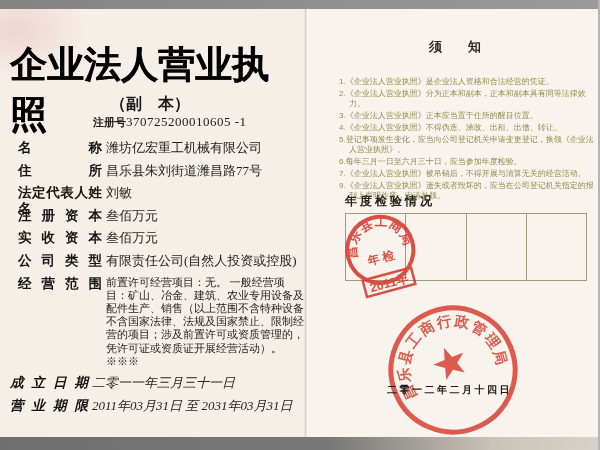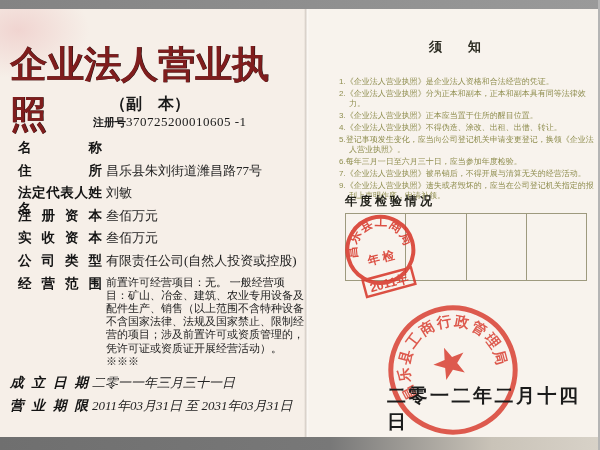--- a/index.html
+++ b/index.html
@@ -12,21 +12,21 @@
   .top-band{position:absolute;left:0;top:0;width:600px;height:9px;
     background:linear-gradient(to right,#838383,#9a9a9a);}
   .bottom-band{position:absolute;left:0;top:437px;width:600px;height:13px;
     background:linear-gradient(to right,#6f6f6f 0%,#787878 55%,#c9c3b8 82%,#d8d2c8 100%);}
   .right-edge{position:absolute;right:0;top:0;width:2px;height:450px;background:#b5b5b5;}
   .fold{position:absolute;left:304px;top:9px;width:5px;height:428px;
     background:linear-gradient(to right,rgba(120,110,100,0),rgba(120,110,100,.25),rgba(255,255,255,.6),rgba(120,110,100,0));}
 
   
   .title{position:absolute;left:10px;top:40px;width:292px;font-size:37px;font-weight:900;
-    color:#7f1d1d;letter-spacing:0px;font-family:"Liberation Sans",sans-serif;text-shadow:.6px 0 0 #111;}
+    color:#000000;letter-spacing:0px;font-family:"Liberation Sans",sans-serif;text-shadow:.6px 0 0 #111;}
   .subtitle{position:absolute;left:0;top:94px;width:300px;text-align:center;font-size:16px;
     font-weight:bold;color:#1a1a1a;}
   .regline{position:absolute;left:93px;top:114px;font-size:11px;color:#1a1a1a;}
   .regline .lbl{font-weight:bold;margin-right:0;}
   .regline .num{font-family:"Liberation Serif",serif;font-size:13px;letter-spacing:.5px;text-align:right;}
 
   .fields{position:absolute;left:18px;top:140px;width:288px;}
   .frow{display:flex;align-items:flex-start;height:22.6px;}
   .frow.tall{height:auto;}
   .f-label{flex:0 0 84px;font-size:13.5px;font-weight:bold;color:#141414;
@@ -47,21 +47,21 @@
   .annual-table{position:absolute;left:345px;top:213px;width:240px;height:66px;
     display:flex;border:1px solid #9e9a7e;}
   .annual-cell{flex:1;border-right:1px solid #9e9a7e;}
   .annual-cell:last-child{border-right:none;}
 
   .small-stamp{position:absolute;left:336px;top:204px;width:96px;height:96px;
     transform:rotate(-15deg);opacity:.88;}
   .big-stamp{position:absolute;left:383px;top:300px;width:140px;height:140px;
     transform:rotate(-22deg);opacity:.82;}
   svg text{font-family:"Liberation Sans",sans-serif;font-weight:bold;}
-  .issue-date{position:absolute;left:387px;top:383px;font-size:19px;font-weight:bold;
+  .issue-date{position:absolute;left:387px;top:383px;font-size:10px;font-weight:bold;
     letter-spacing:2.5px;color:#1b1b1b;font-family:"Liberation Serif",serif;z-index:5;}
 </style>
 </head>
 <body>
 
 <div id="doc">
   <div class="paper"></div>
   <div class="paper-right"></div>
   <div class="pink-smudge"></div>
   <div class="fold"></div>
@@ -71,20 +71,21 @@
 
   <div class="title">企业法人营业执照</div>
   <div class="subtitle">（副　本）</div>
   <div class="regline">
     <span class="lbl">注册号</span><span class="num">370725200010605 -1</span>
   </div>
 
   <div class="fields">
     <div class="frow">
       <span class="f-label">名称</span>
+      <span class="f-value">潍坊亿宏重工机械有限公司</span>
     </div>
     <div class="frow">
       <span class="f-label">住所</span>
       <span class="f-value">昌乐县朱刘街道潍昌路77号</span>
     </div>
     <div class="frow">
       <span class="f-label">法定代表人姓名</span>
       <span class="f-value">刘敏</span>
     </div>
     <div class="frow">

